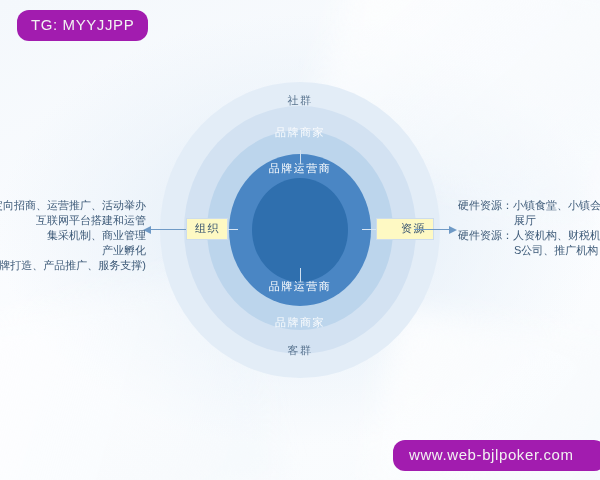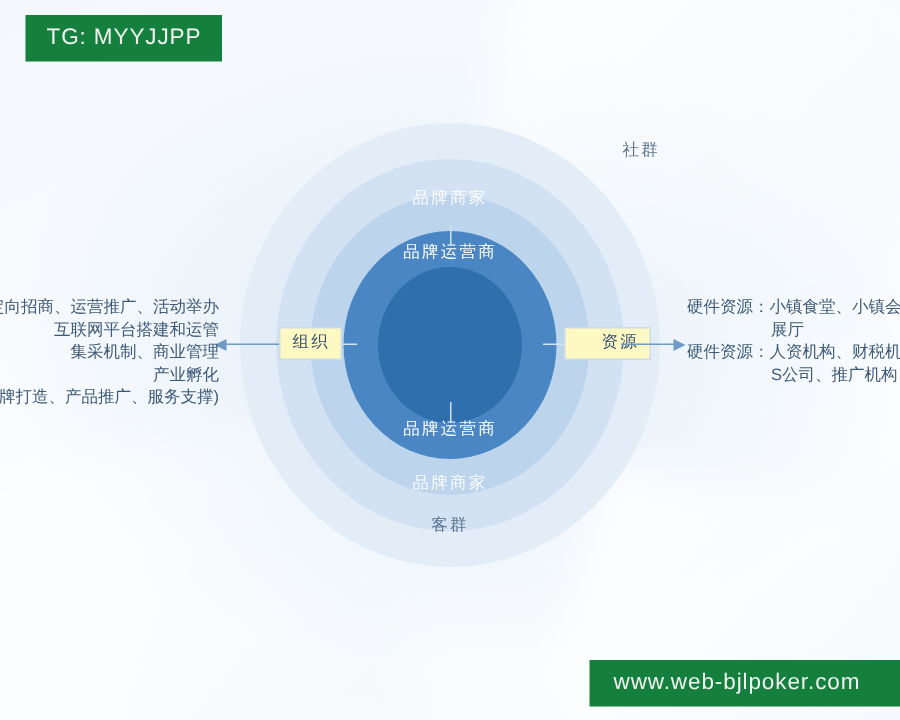--- a/index.html
+++ b/index.html
@@ -65,21 +65,21 @@
   .ring-label {
     position: absolute;
     left: 0;
     width: 280px;
     text-align: center;
     font-size: 11px;
     line-height: 13px;
     letter-spacing: 1.5px;
     white-space: nowrap;
   }
-  .lbl-outer-top    { top: 24px;  color: #5a7590; text-align: right; }
+  .lbl-outer-top    { top: 24px;  color: #5a7590; }
   .lbl-mid-top      { top: 56px;  color: #ffffff; opacity: 0.92; }
   .lbl-inner-top    { top: 92px;  color: #ffffff; }
   .lbl-inner-bottom { top: 210px; color: #ffffff; }
   .lbl-mid-bottom   { top: 246px; color: #ffffff; opacity: 0.92; }
   .lbl-outer-bottom { top: 274px; color: #5a7590; font-family: Liberation Serif, serif; }
 
   
   .center-text {
     position: absolute;
     left: 50%;
@@ -173,26 +173,27 @@
     display: flex;
     align-items: flex-start;
   }
   .text-right .row .key { flex: none; }
   .text-right .row .val { flex: none; }
   .text-right .cont { padding-left: 56px; }
 
   
   .watermark {
     position: absolute;
-    background: #15803d;
+    background: #a21caf;
     color: #f2f2f2;
     font-size: 15px;
     line-height: 18px;
     letter-spacing: 0.6px;
     white-space: nowrap;
+    border-radius: 12px;
   }
   .wm-top  { left: 17px; top: 10px; padding: 6px 14px 7px 14px; }
   .wm-bot  { left: 393px; top: 440px; padding: 6px 32px 7px 16px; }
 </style>
 </head>
 <body>
 
 <div id="canvas">
 
   <div class="bg-wash"></div>

